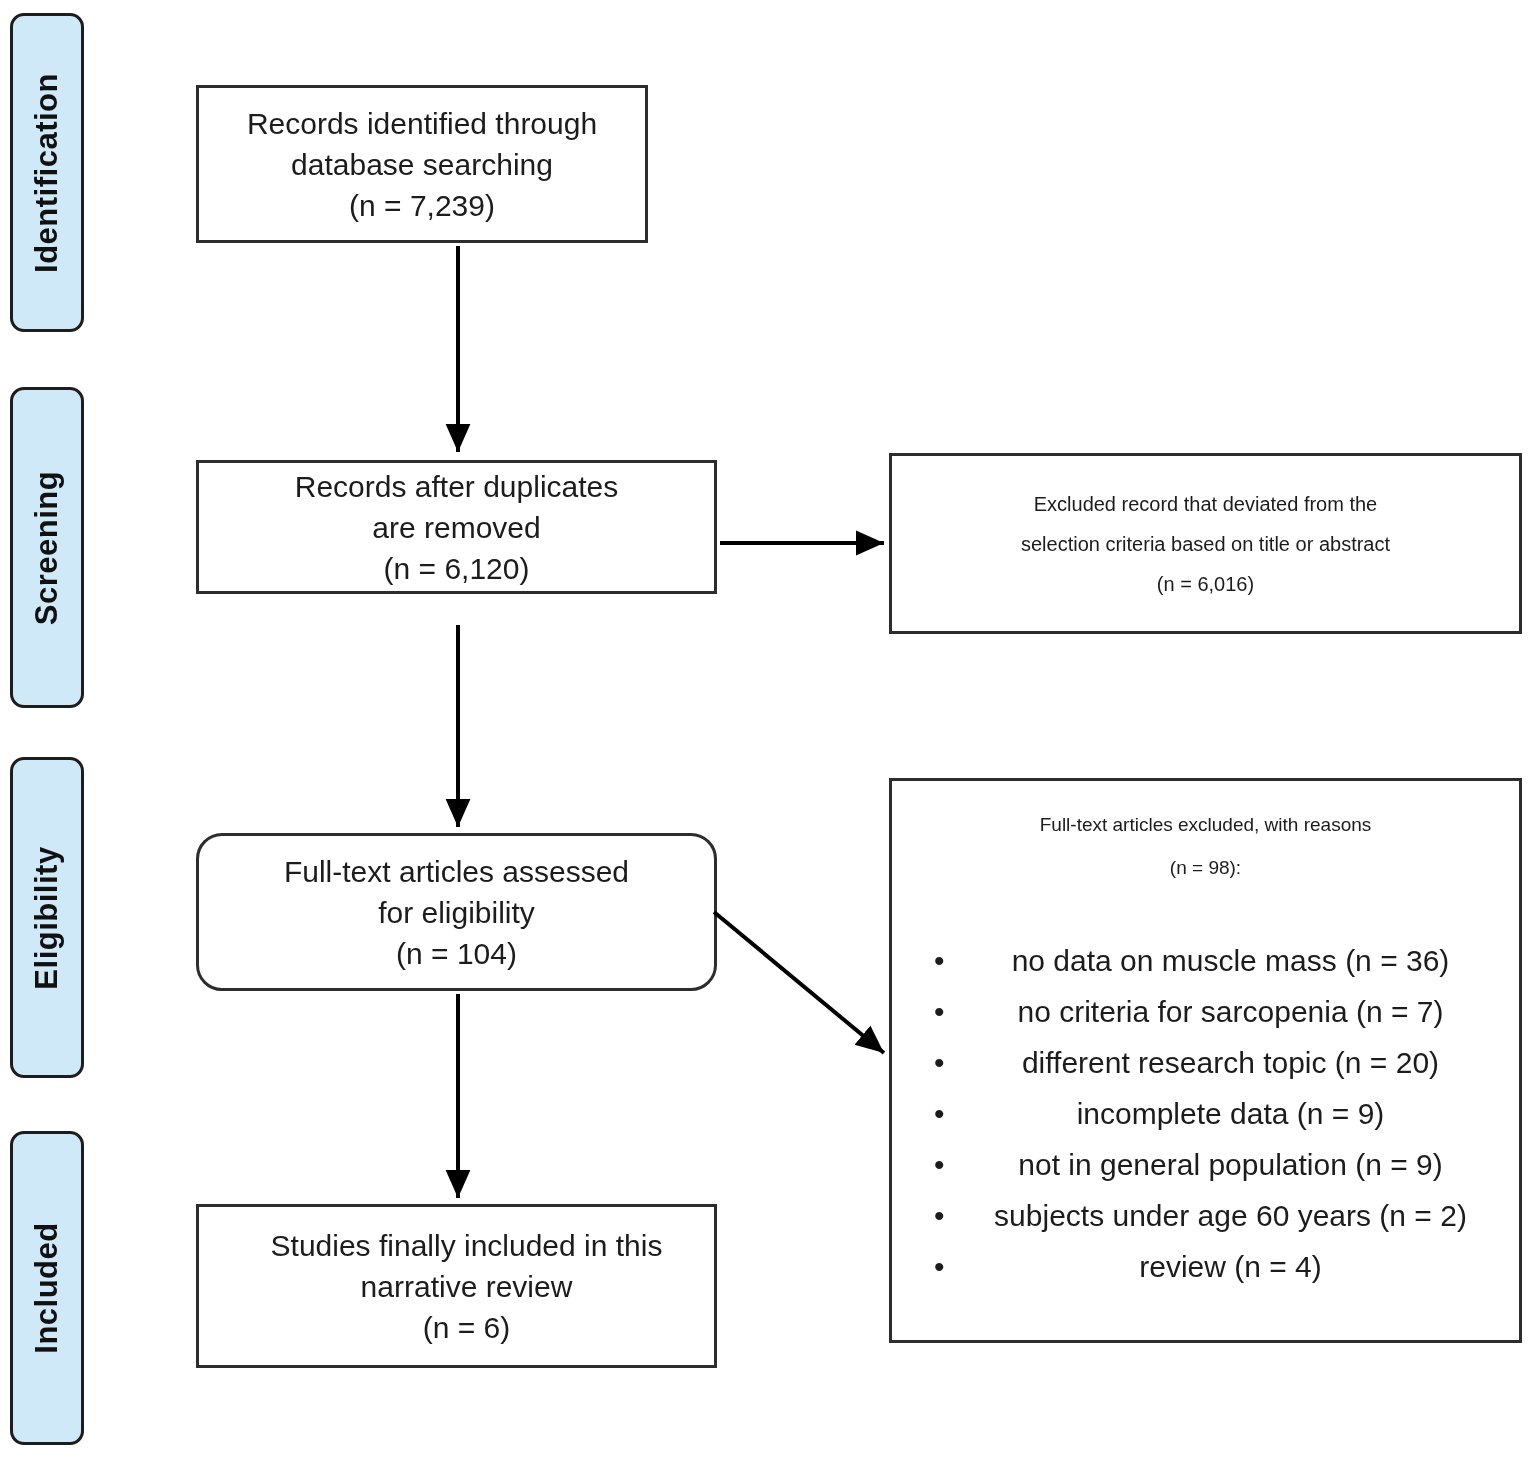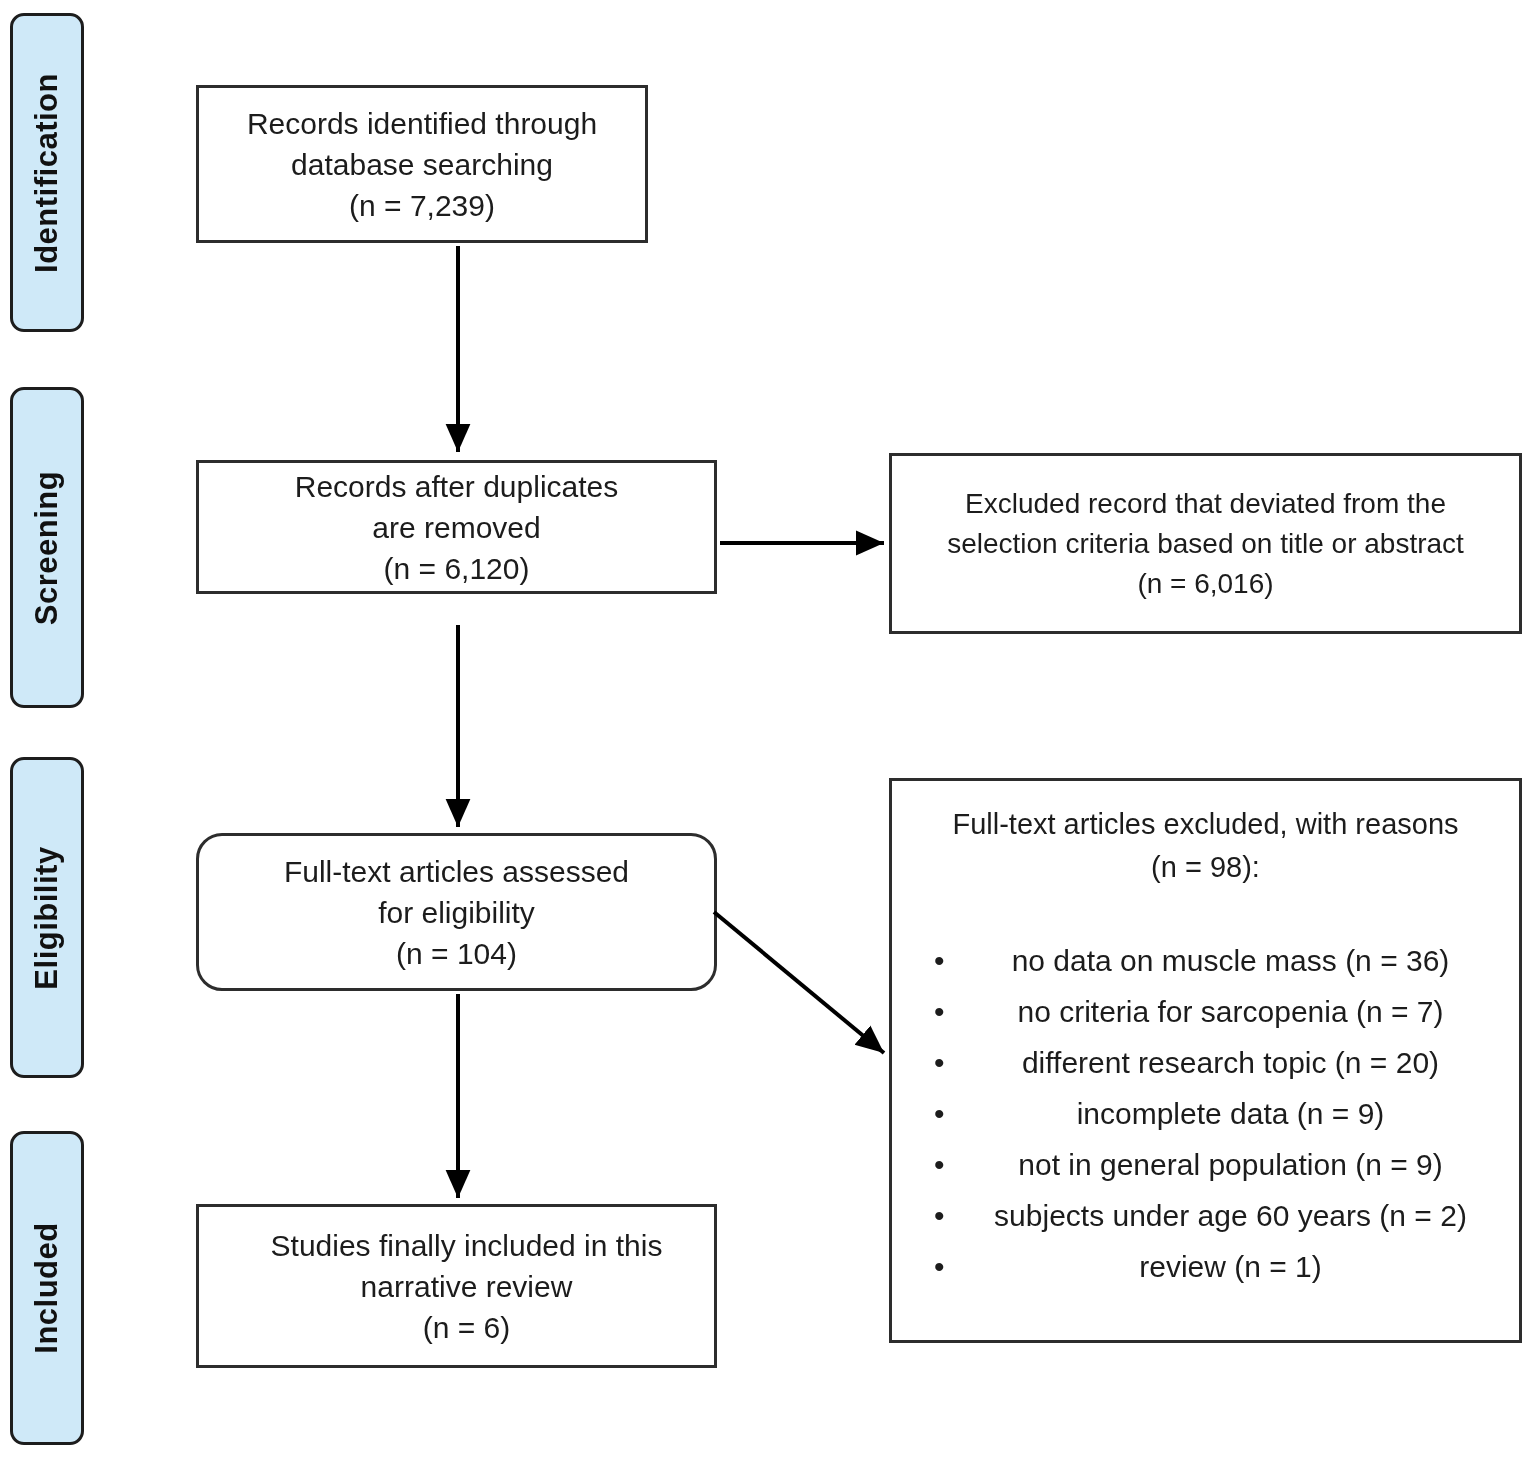--- a/index.html
+++ b/index.html
@@ -60,34 +60,34 @@
   }
   #box-identified { left: 196px; top: 85px;   width: 452px; height: 158px; }
   #box-duplicates { left: 196px; top: 460px;  width: 521px; height: 134px; }
   #box-fulltext   { left: 196px; top: 833px;  width: 521px; height: 158px; border-radius: 26px; }
   #box-included   { left: 196px; top: 1204px; width: 521px; height: 164px; padding-left: 20px; }
 
   #box-excluded-title {
     left: 889px; top: 453px; width: 633px; height: 181px;
   }
   #box-excluded-title .boxtext {
-    font-size: 28px;
+    font-size: 20px;
     line-height: 40px;
   }
 
   
   #box-reasons {
     left: 889px; top: 778px; width: 633px; height: 565px;
     flex-direction: column;
     align-items: stretch;
     justify-content: flex-start;
     padding: 22px 18px 0 18px;
   }
   #box-reasons .boxtext {
-    font-size: 29px;
+    font-size: 19px;
     line-height: 43px;
     text-align: center;
   }
   .reason-list {
     list-style: none;
     margin: 46px 0 0 0;
     padding: 0 0 0 24px;
     text-align: center;
   }
   .reason-item {
@@ -179,21 +179,21 @@
 
         <li class="reason-item">
           <span>not in general population (n = 9)</span>
         </li>
 
         <li class="reason-item">
           <span>subjects under age 60 years (n = 2)</span>
         </li>
 
         <li class="reason-item">
-          <span>review (n = 1)</span>
+          <span>review (n = 4)</span>
         </li>
       </ul>
   </div>
 
   <div class="box" id="box-included">
     <span class="boxtext">Studies finally included in this
 narrative review
 (n = 6)</span>
   </div>
 

